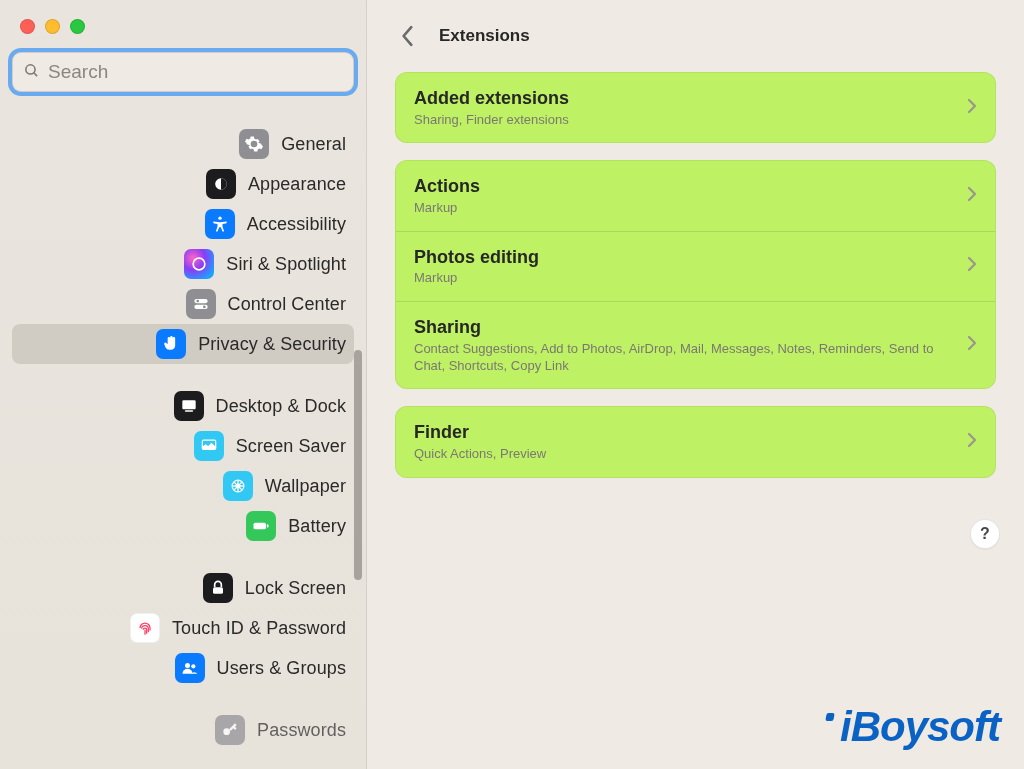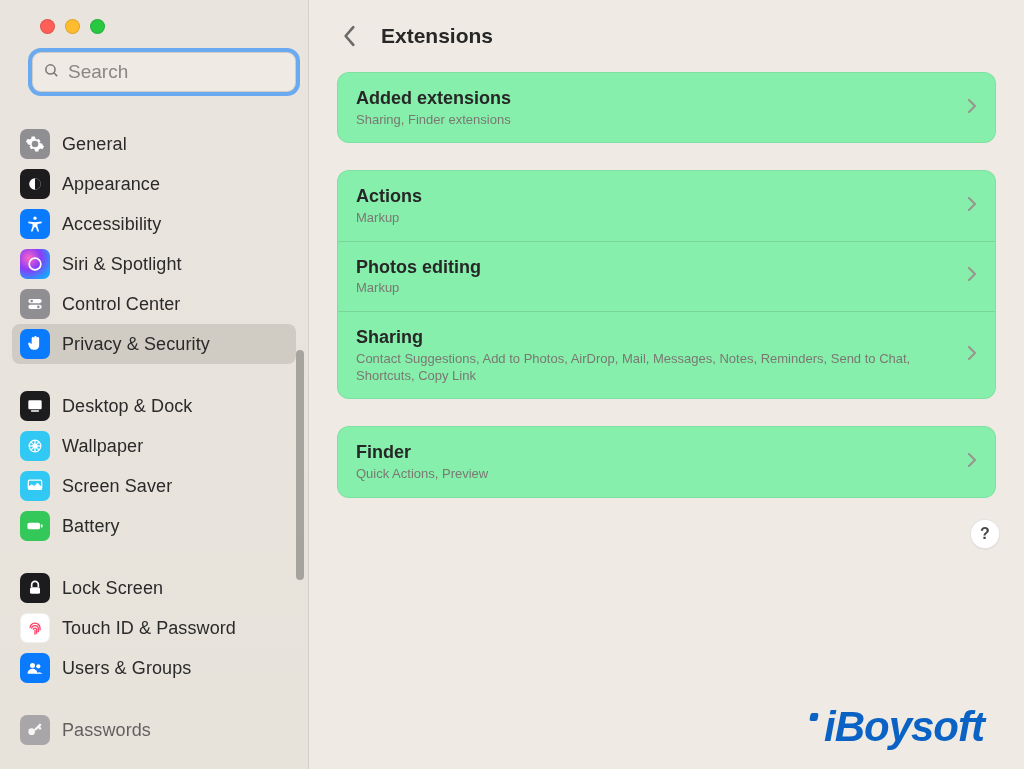--- a/index.html
+++ b/index.html
@@ -2,36 +2,36 @@
 <html><head>
 <meta charset="utf-8">
 <style>
   * { box-sizing: border-box; margin: 0; padding: 0; }
   html, body { width: 1024px; height: 769px; overflow: hidden; font-family: -apple-system, "Helvetica Neue", Arial, sans-serif; }
   body { background: #efeae3; }
 
   .window { width: 1024px; height: 769px; display: flex; background: #efeae3; border-radius: 12px; position: relative; }
 
   
-  .sidebar { width: 309px; height: 100%; background: linear-gradient(#e9e4dd,#e7e2da); border-right: 1px solid rgba(0,0,0,0.08); position: relative; overflow: hidden; padding-left: 20px; }
+  .sidebar { width: 367px; height: 100%; background: linear-gradient(#e9e4dd,#e7e2da); border-right: 1px solid rgba(0,0,0,0.08); position: relative; overflow: hidden; }
   .titlebar { height: 52px; display: flex; align-items: center; padding-left: 20px; gap: 10px; }
   .tl-btn { width: 15px; height: 15px; border-radius: 50%; border: 0.5px solid rgba(0,0,0,0.12); }
   .tl-close { background: #ff5f57; }
   .tl-min { background: #febc2e; }
   .tl-max { background: #28c840; }
 
   .search-wrap { padding: 0 12px 10px 12px; }
   .search { display: flex; align-items: center; height: 40px; border-radius: 9px; background: #efeae3; border: 1px solid rgba(0,0,0,0.12); box-shadow: 0 0 0 4px rgba(0,122,255,0.55); padding: 0 10px; gap: 8px; }
   .search input { flex: 1; border: none; outline: none; background: transparent; font-size: 19px; color: #333; }
   .search input::placeholder { color: #8a8782; }
 
   .side-scroll { position: absolute; top: 120px; bottom: 0; left: 0; right: 0; overflow: hidden; }
   .side-list { padding: 4px 12px 20px 12px; }
   .group-gap { height: 22px; }
-  .sitem { display: flex; align-items: center; gap: 12px; height: 40px; border-radius: 8px; padding: 0 8px; cursor: default; }
+  .sitem { display: flex; align-items: center; gap: 12px; height: 40px; border-radius: 8px; padding: 0 8px; cursor: default; justify-content: flex-end; }
   .sitem.active { background: #d0cbc3; border-radius: 8px; }
   .sicon { width: 30px; height: 30px; border-radius: 7px; display: flex; align-items: center; justify-content: center; flex: 0 0 30px; }
   .sicon svg { width: 20px; height: 20px; }
   .slabel { font-size: 18px; color: #2a2a2a; letter-spacing: 0.1px; }
 
   
   .bg-gray { background: #8e8e93; }
   .bg-black { background: #1c1c1e; }
   .bg-blue { background: #0a7aff; }
   .bg-grad { background: radial-gradient(circle at 30% 30%, #ff65c4, #8a3cf7 40%, #1ea0ff 80%); }
@@ -39,34 +39,34 @@
   .bg-green { background: #34c759; }
   .bg-white { background: #ffffff; border: 1px solid rgba(0,0,0,0.06); }
 
   
   .side-scrollbar { position: absolute; right: 4px; top: 350px; width: 8px; height: 230px; border-radius: 4px; background: rgba(0,0,0,0.28); }
 
   
   .main { flex: 1; background: #efeae3; position: relative; }
   .mheader { display: flex; align-items: center; height: 72px; padding-left: 28px; gap: 18px; }
   .back { width: 26px; height: 26px; display: flex; align-items: center; justify-content: center; color: #6a6a6a; }
-  .mtitle { font-size: 21px; font-weight: 700; color: #272727; }
+  .mtitle { font-size: 17px; font-weight: 700; color: #272727; }
 
   .panels { padding: 0 28px; }
-  .panel { background: #86efac; border: 1px solid rgba(0,0,0,0.06); border-radius: 12px; margin-bottom: 27px; overflow: hidden; }
+  .panel { background: #bef264; border: 1px solid rgba(0,0,0,0.06); border-radius: 12px; margin-bottom: 17px; overflow: hidden; }
   .row { display: flex; align-items: center; padding: 14px 18px; position: relative; }
   .row + .row { border-top: 1px solid rgba(0,0,0,0.10); }
   .row-text { flex: 1; min-width: 0; }
   .row-title { font-size: 18px; font-weight: 600; color: #272727; line-height: 1.25; }
   .row-sub { font-size: 13px; color: #7b7872; line-height: 1.3; margin-top: 2px; }
   .chev { color: #9a968f; flex: 0 0 auto; margin-left: 10px; }
 
   .help { position: absolute; right: 24px; bottom: 220px; width: 30px; height: 30px; border-radius: 50%; background: #fff; border: 1px solid rgba(0,0,0,0.1); display: flex; align-items: center; justify-content: center; font-weight: 700; color: #464646; box-shadow: 0 1px 1px rgba(0,0,0,0.06); }
 
-  .watermark { position: absolute; right: 40px; bottom: 18px; font-family: "Arial Black", Arial, sans-serif; font-weight: 900; font-style: italic; font-size: 42px; color: #0a63c4; letter-spacing: -1px; display: flex; align-items: baseline; }
+  .watermark { position: absolute; right: 24px; bottom: 18px; font-family: "Arial Black", Arial, sans-serif; font-weight: 900; font-style: italic; font-size: 42px; color: #0a63c4; letter-spacing: -1px; display: flex; align-items: baseline; }
   .watermark .dot { width: 8px; height: 8px; background: #0a63c4; border-radius: 2px; transform: skewX(-10deg); margin-left: -4px; margin-right: 6px; position: relative; top: -20px; }
   .watermark .tail { font-size: 42px; }
 </style>
 </head>
 <body>
 
 <div class="window">
 
   <div class="sidebar">
     <div class="titlebar">
@@ -158,44 +158,44 @@
                 <rect x="7" y="17" width="10" height="2" rx="1"></rect>
               </svg>
           </div>
           <span class="slabel">Desktop &amp; Dock</span>
         </div>
 
 
         <div class="sitem">
           <div class="sicon bg-cyan">
             <svg viewBox="0 0 24 24" fill="#fff">
+                <rect x="4" y="5" width="16" height="11" rx="1.5" fill="none" stroke="#fff" stroke-width="1.5"></rect>
+                <path d="M4 13l4-3 3 2 4-4 5 5v3H4z"></path>
+              </svg>
+          </div>
+          <span class="slabel">Screen Saver</span>
+        </div>
+
+        <div class="sitem">
+          <div class="sicon bg-cyan">
+            <svg viewBox="0 0 24 24" fill="#fff">
                 <circle cx="12" cy="12" r="3"></circle>
                 <circle cx="12" cy="12" r="7" fill="none" stroke="#fff" stroke-width="1.5"></circle>
                 <g stroke="#fff" stroke-width="1.5">
                   <line x1="12" y1="5" x2="12" y2="19"></line>
                   <line x1="5" y1="12" x2="19" y2="12"></line>
                   <line x1="7" y1="7" x2="17" y2="17"></line>
                   <line x1="17" y1="7" x2="7" y2="17"></line>
                 </g>
               </svg>
           </div>
           <span class="slabel">Wallpaper</span>
         </div>
 
         <div class="sitem">
-          <div class="sicon bg-cyan">
-            <svg viewBox="0 0 24 24" fill="#fff">
-                <rect x="4" y="5" width="16" height="11" rx="1.5" fill="none" stroke="#fff" stroke-width="1.5"></rect>
-                <path d="M4 13l4-3 3 2 4-4 5 5v3H4z"></path>
-              </svg>
-          </div>
-          <span class="slabel">Screen Saver</span>
-        </div>
-
-        <div class="sitem">
           <div class="sicon bg-green">
             <svg viewBox="0 0 24 24" fill="#fff">
                 <rect x="3" y="8" width="15" height="8" rx="2"></rect>
                 <rect x="19" y="10" width="2" height="4" rx="1"></rect>
               </svg>
           </div>
           <span class="slabel">Battery</span>
         </div>
 
         <div class="group-gap"></div>

